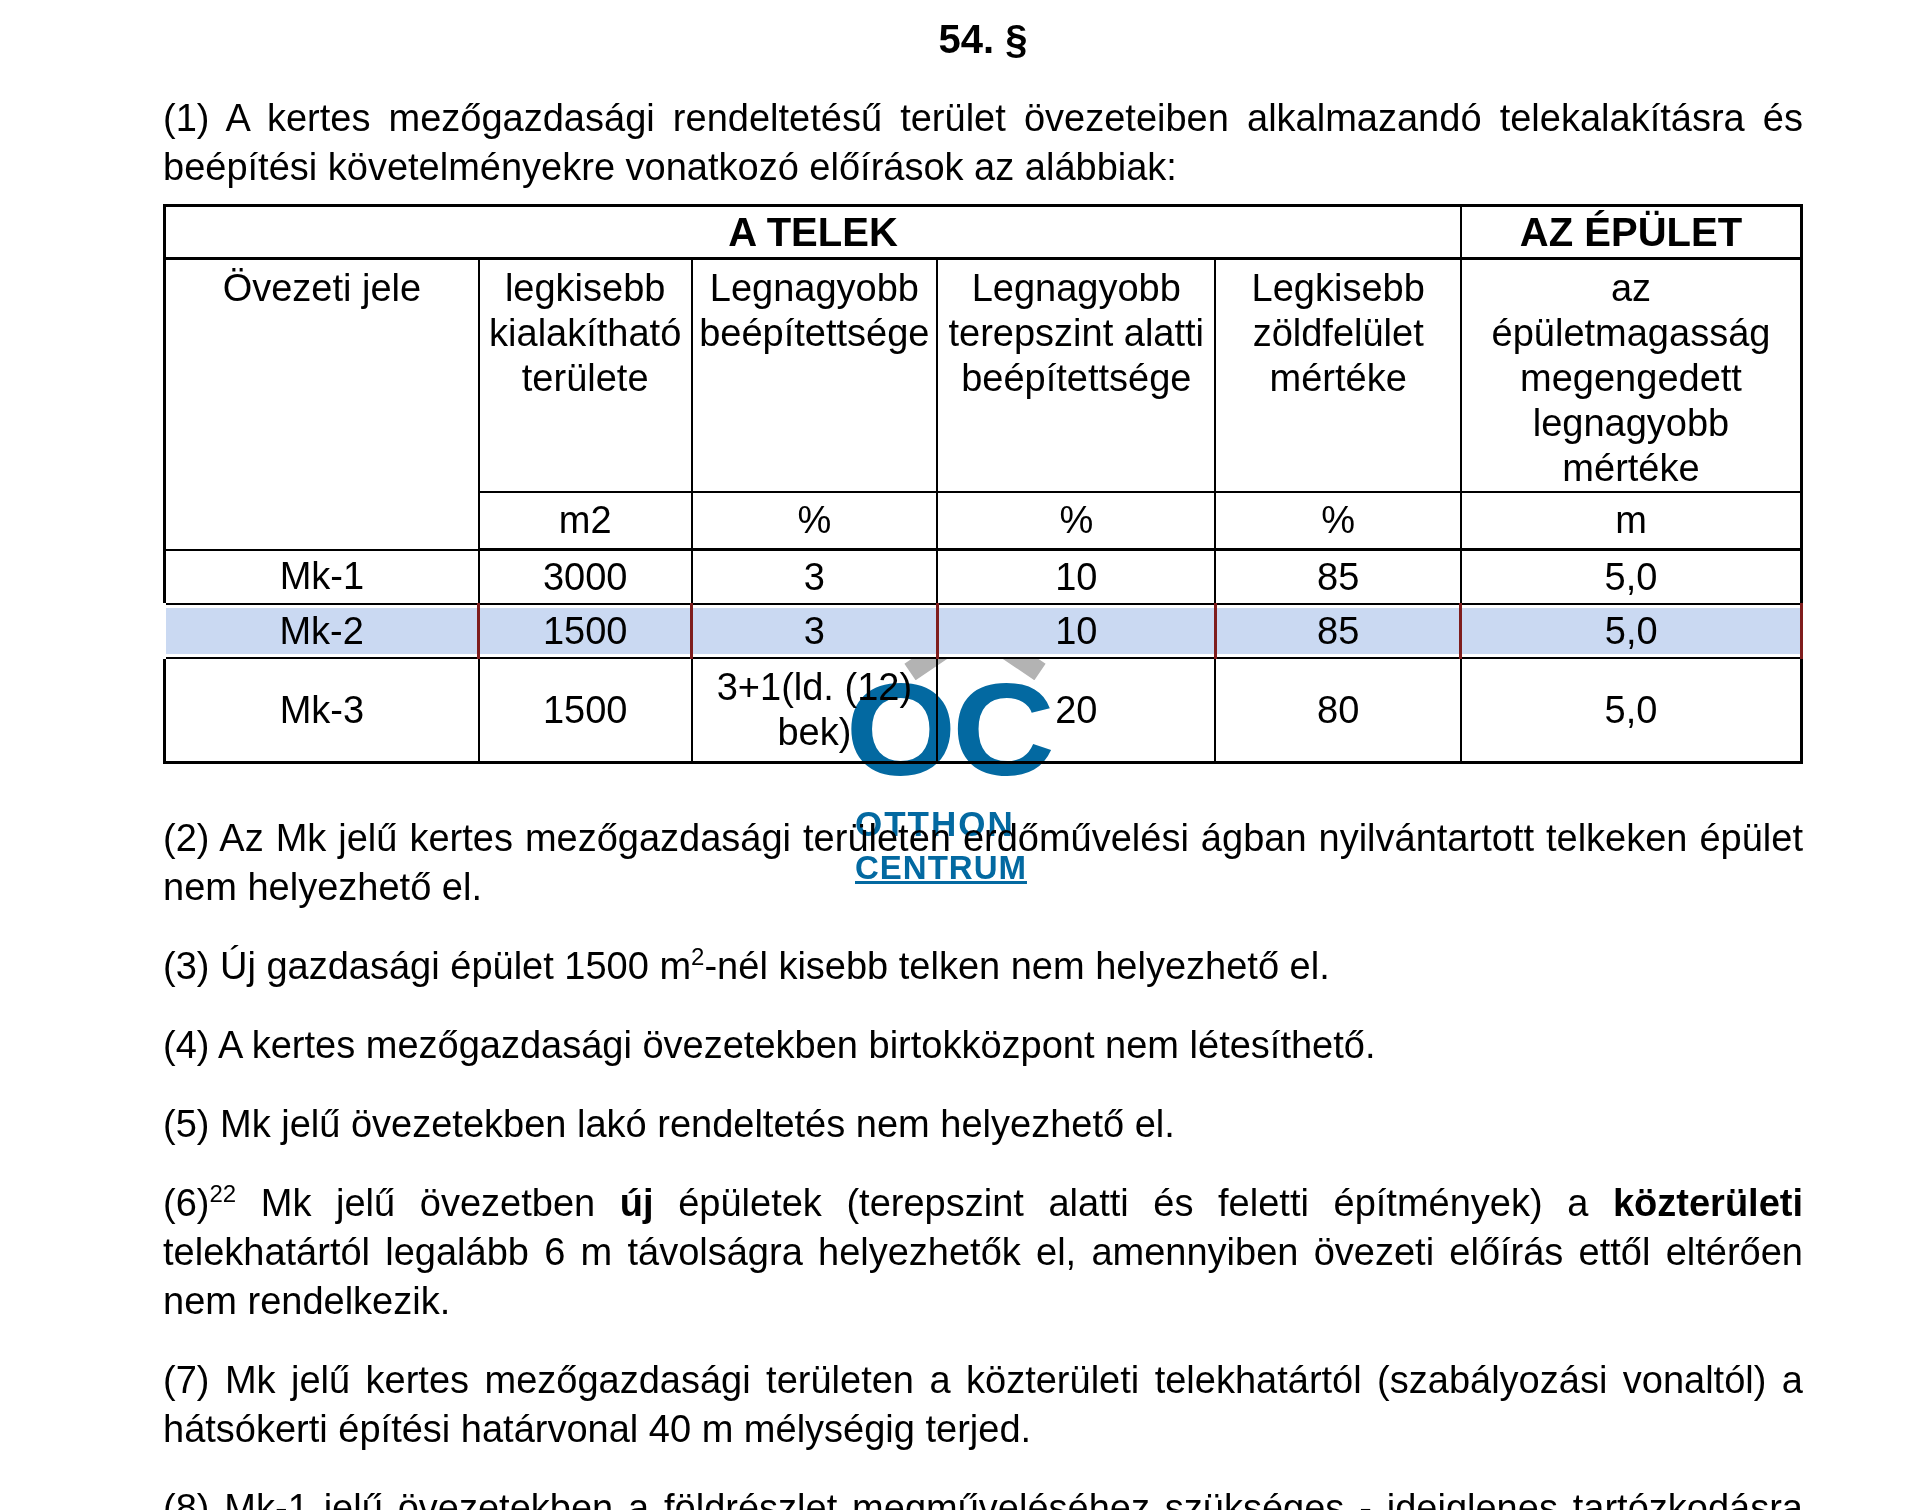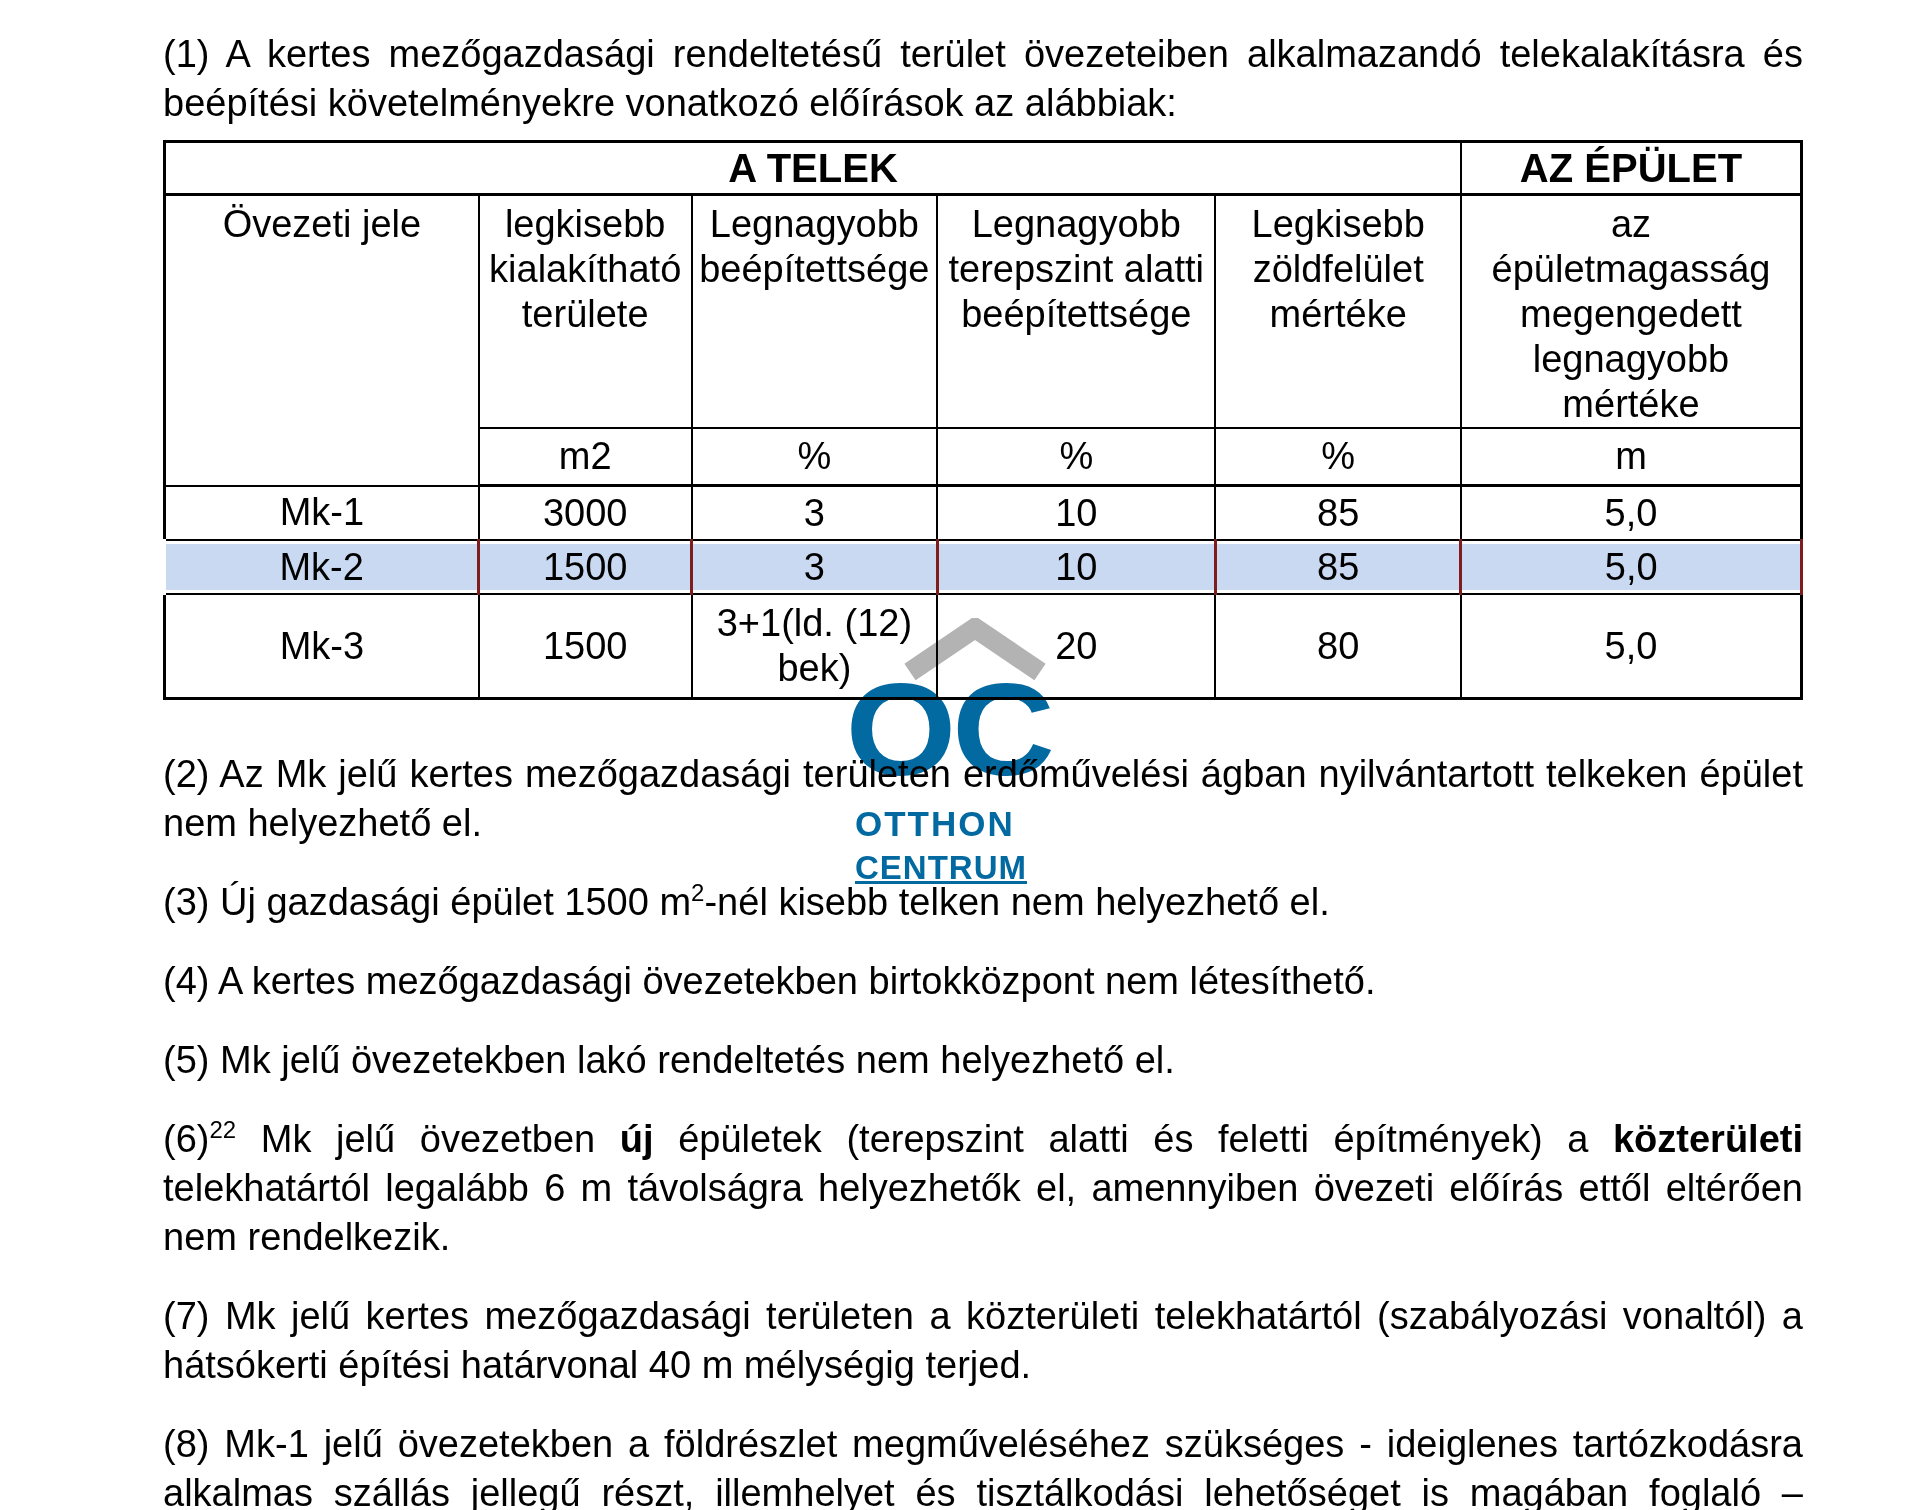--- a/index.html
+++ b/index.html
@@ -47,20 +47,21 @@
     <svg class="wm-roof" width="150" height="62" viewBox="0 0 150 62">
       <path d="M10 54 L75 10 L140 54" fill="none" stroke="#b3b3b3" stroke-width="20"></path>
     </svg>
     <div class="wm-oc">OC</div>
     <div class="wm-l1">OTTHON</div>
     <div class="wm-l2">CENTRUM</div>
   </div>
 
   <div class="content">
 
+    <h1 class="doc-title">54. §</h1>
 
     <p class="para">(1) A kertes mezőgazdasági rendeltetésű terület övezeteiben alkalmazandó telekalakításra és beépítési követelményekre vonatkozó előírások az alábbiak:</p>
 
     <table class="zoning">
       <colgroup>
         <col style="width:19.2%">
           <col style="width:13.0%">
           <col style="width:15.0%">
         <col style="width:17.0%">
           <col style="width:15.0%">

